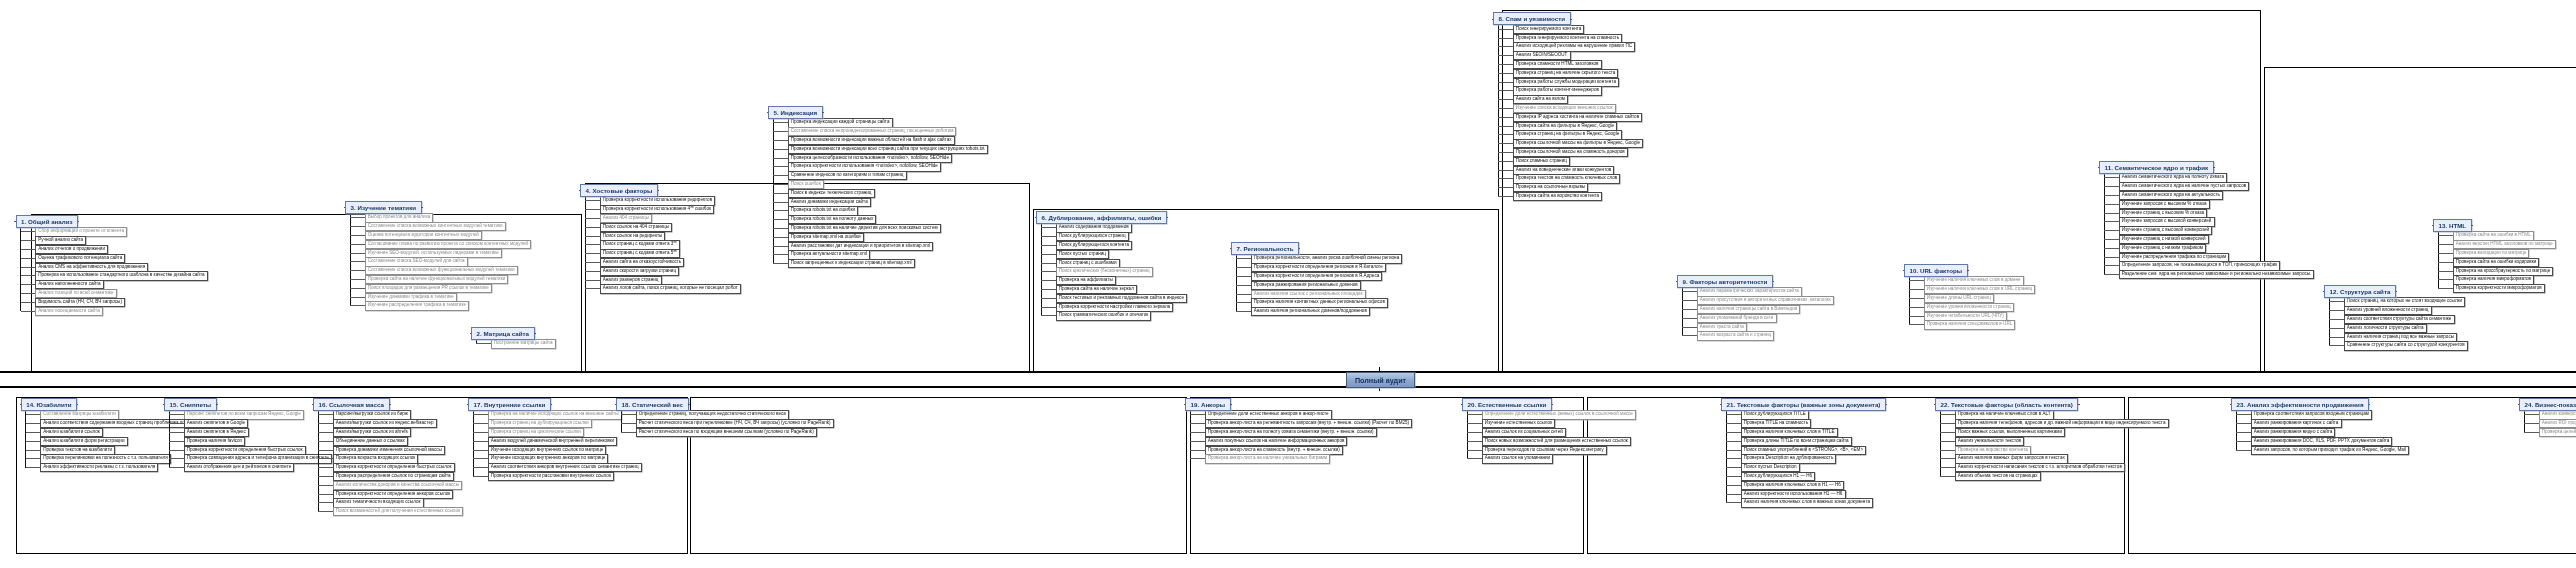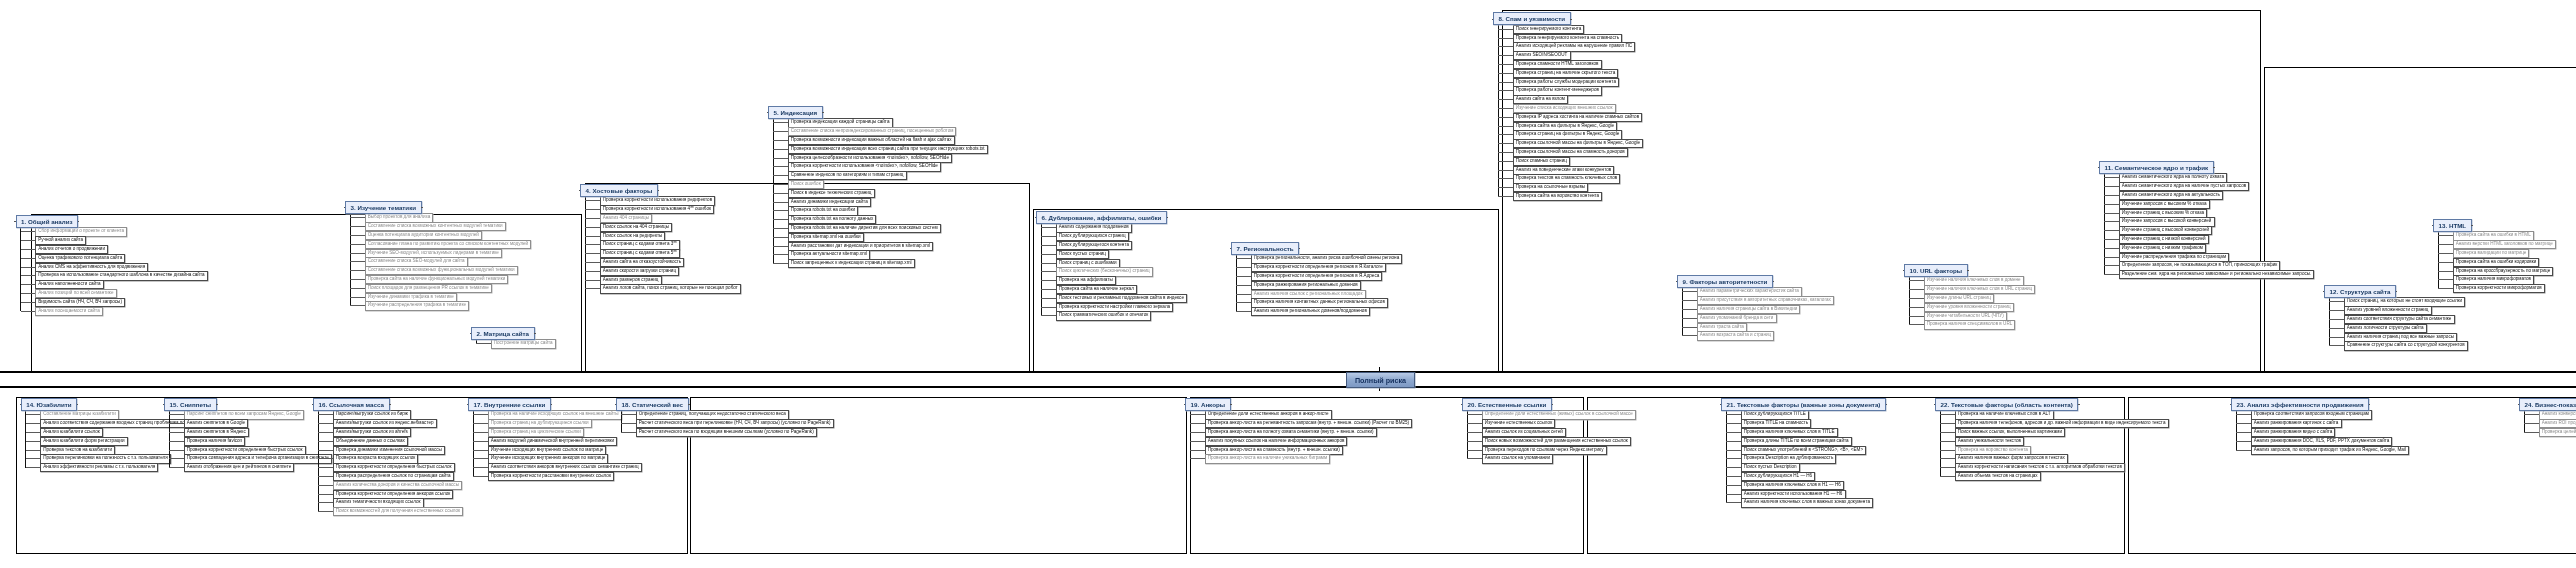--- a/index.html
+++ b/index.html
@@ -63,21 +63,21 @@
   .s9{font-size:4.6px;}
   .s12{font-size:6.2px;}
 
   
   .clusterframe{position:absolute;border:0.5px solid #000;z-index:1;}
 </style>
 </head>
 <body>
 
 <div id="root-node" style="left:1346px;top:372px;width:67px;height:14px;font-size:7.2px;">
-  <span>Полный риска</span>
+  <span>Полный аудит</span>
 </div>
 
 <div class="trunk" style="left:0px;top:371px;width:2756px;"></div>
 <div class="trunk" style="left:0px;top:386px;width:2756px;"></div>
 
 <div class="trunk" style="left:1379px;top:367px;width:1px;height:6.2px;"></div>
 <div class="trunk" style="left:1379px;top:385px;width:1px;height:6.2px;"></div>
 
 <div class="clusterframe" style="left:31px;top:214px;width:549px;height:157px;"></div>
 <div class="clusterframe" style="left:585px;top:183px;width:443px;height:188px;"></div>

